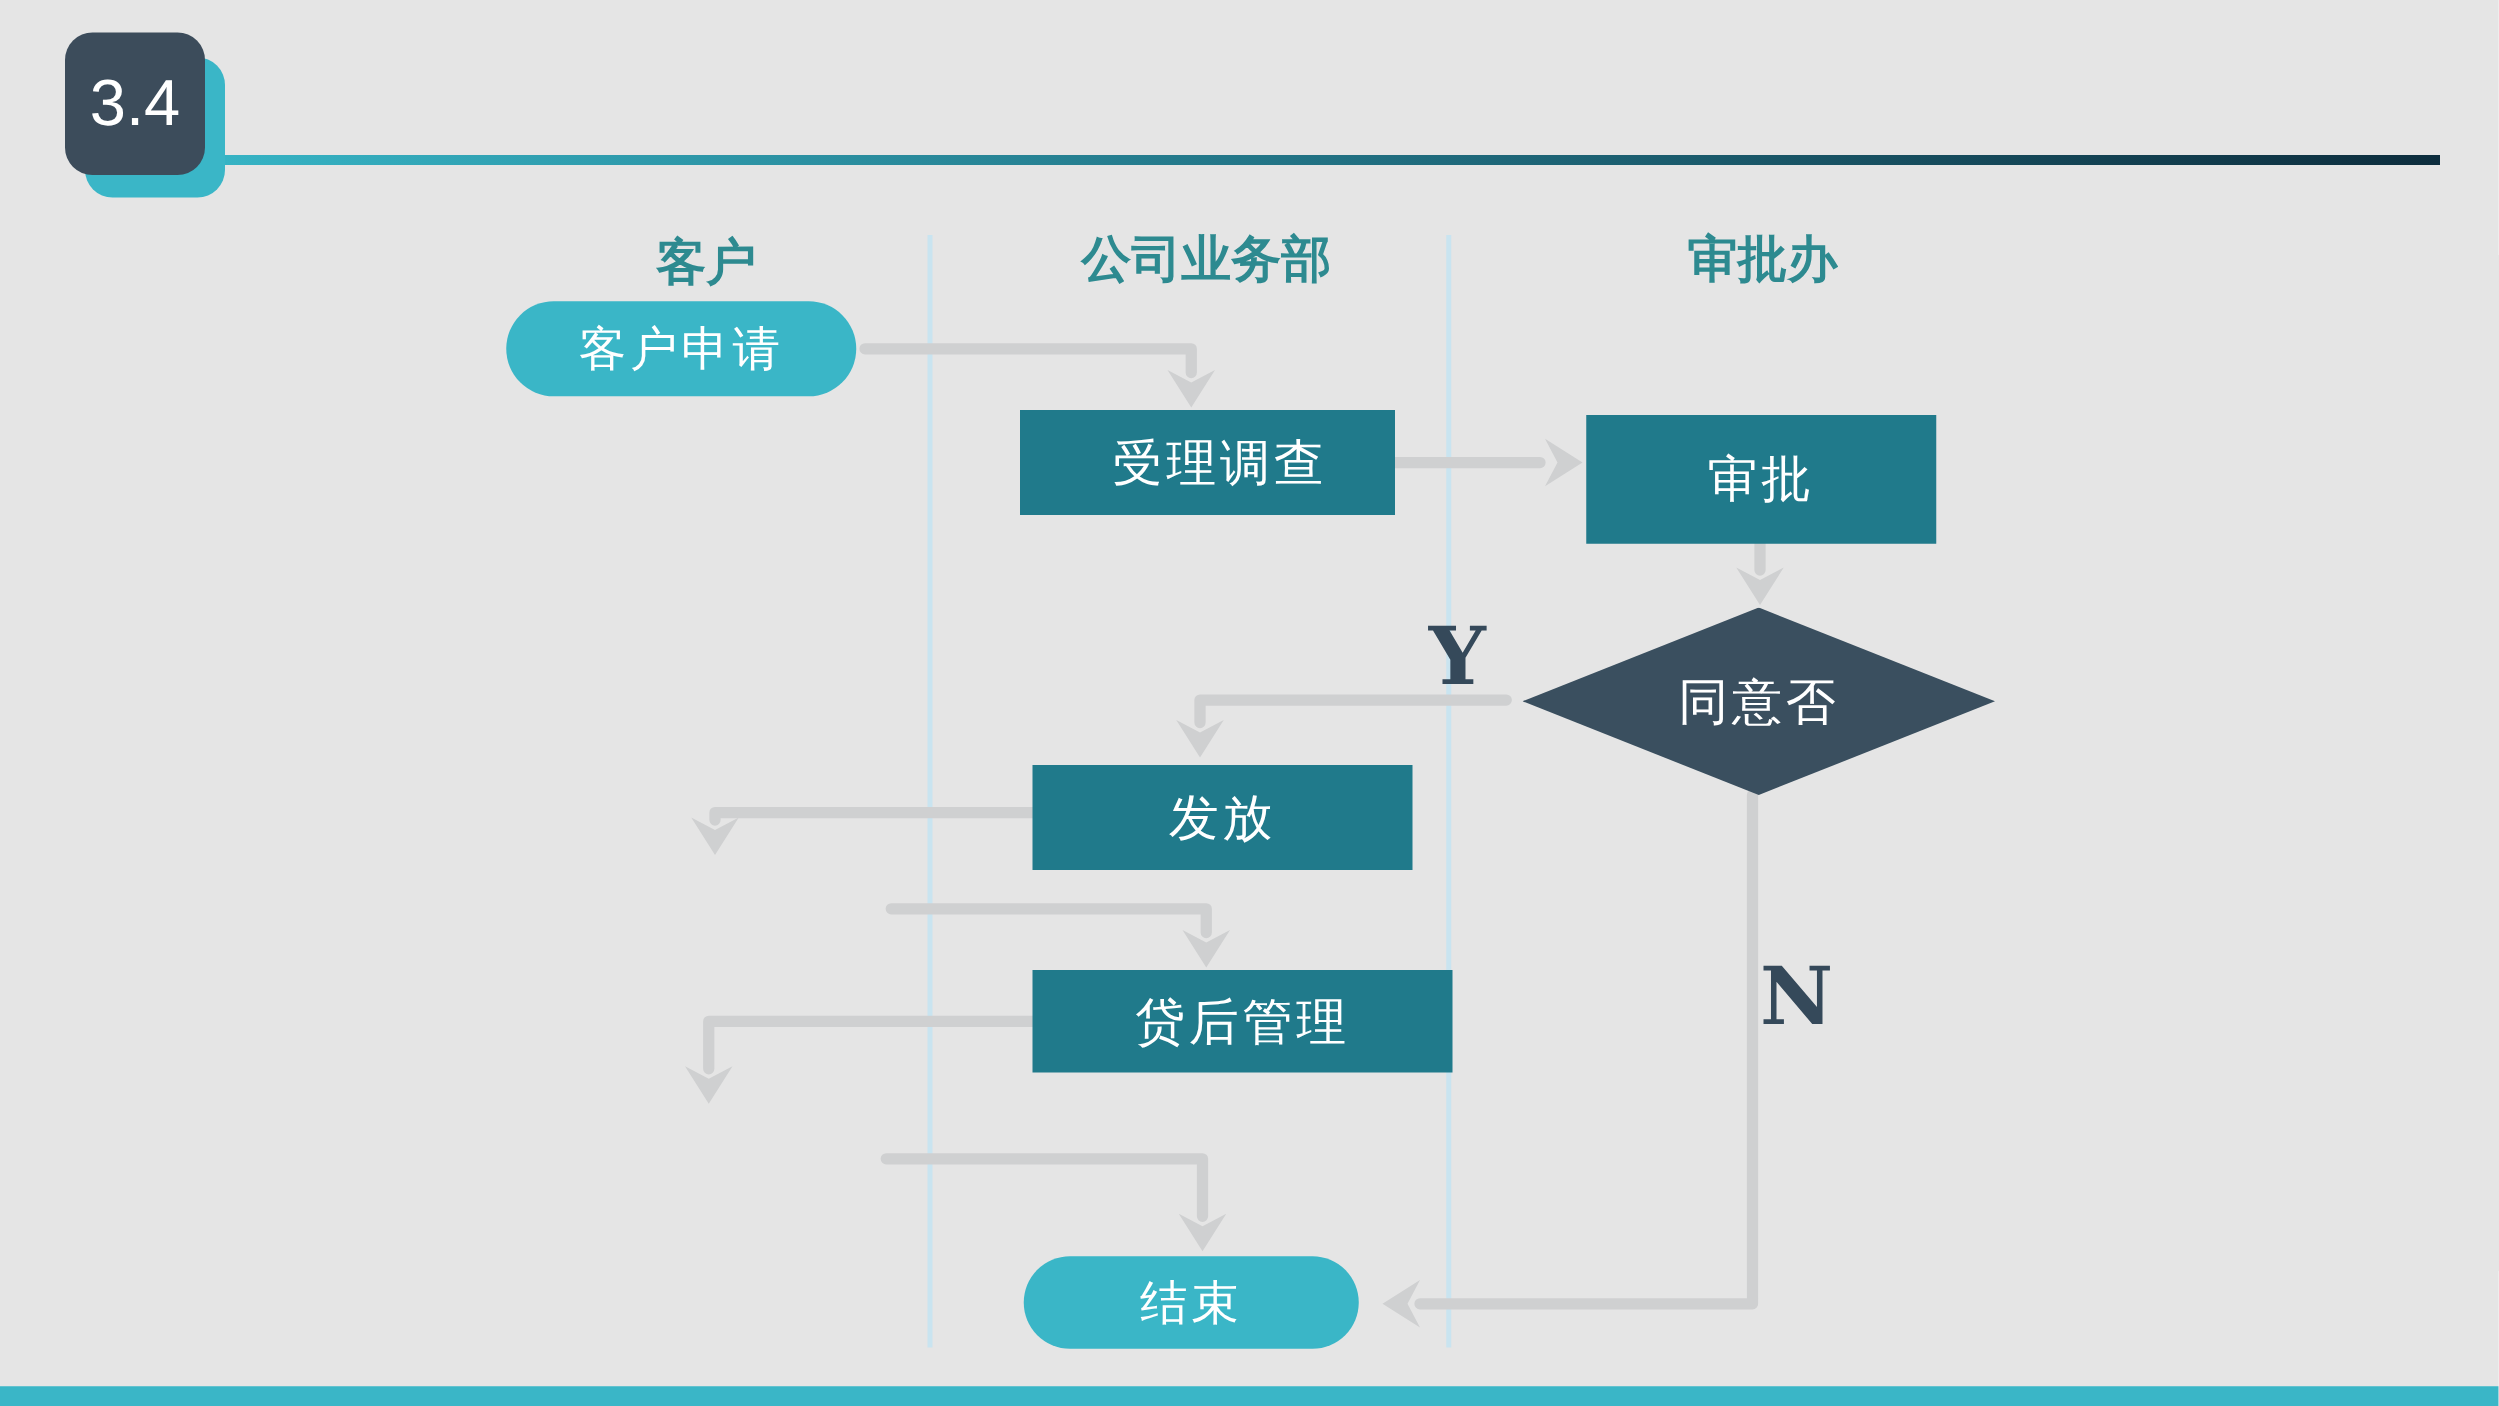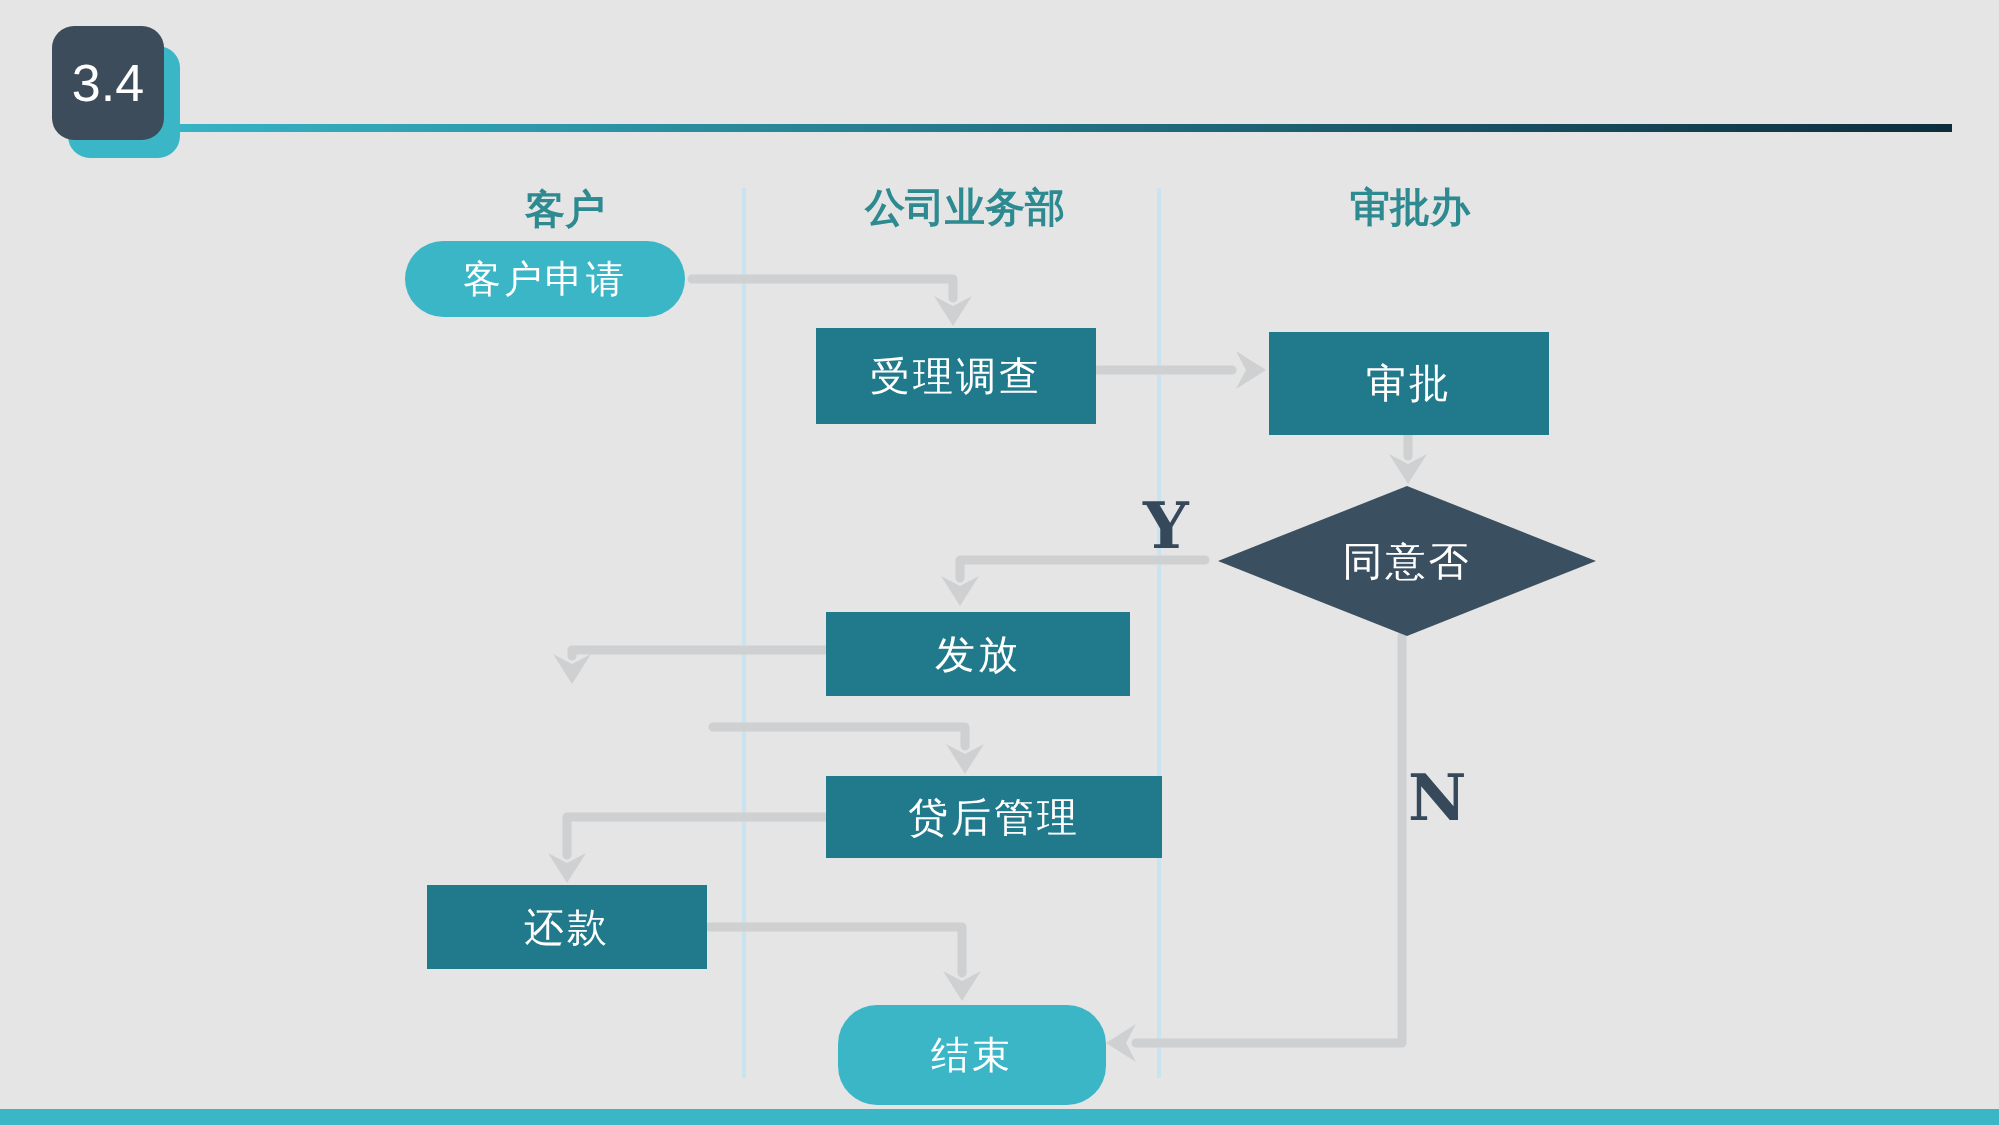--- a/index.html
+++ b/index.html
@@ -25,28 +25,28 @@
 
   
   .node{position:absolute;display:flex;align-items:center;justify-content:center;
         color:#fff;font-family:Liberation Sans, sans-serif;font-weight:500;
         font-size:40px;letter-spacing:3px;white-space:nowrap;z-index:4;}
   .pill{background:#3ab6c7;border-radius:39px;font-size:38px;}
   .rect{background:#207a8b;}
   .diamond{background:#3a4f5f;clip-path:polygon(50% 0,100% 50%,50% 100%,0 50%);}
 
   .n-start   {left:405px; top:241px; width:280px;height:76px;}
-  .n-invest  {left:816px; top:328px; width:280px;height:96px;}
+  .n-invest  {left:816px; top:328px; width:280px;height:84px;padding-left:20px;}
   .n-approve {left:1269px;top:332px; width:280px;height:103px;}
   .n-decide  {left:1218px;top:486px; width:378px;height:150px;}
   .n-issue   {left:826px; top:612px; width:304px;height:84px;}
   .n-use     {left:432px; top:686px; width:280px;height:85px;}
   .n-postloan{left:826px; top:776px; width:336px;height:82px;}
   .n-repay   {left:427px; top:885px; width:280px;height:84px;}
-  .n-end     {left:838px; top:1005px;width:268px;height:100px;}
+  .n-end     {left:819px; top:1005px;width:268px;height:74px;}
 
   
   .connectors{position:absolute;left:0;top:0;width:1999px;height:1125px;z-index:3;}
   .connectors path{stroke:#cfd0d1;stroke-width:9;fill:none;stroke-linecap:round;stroke-linejoin:round;}
   .connectors polygon{fill:#cfd0d1;stroke:none;}
 
   .edge-label{position:absolute;font-family:"DejaVu Serif","Liberation Serif",serif;
               font-weight:600;font-size:64px;color:#35495a;z-index:5;line-height:1;}
   .y-label{left:1143px;top:494px;}
   .n-label{left:1408px;top:766px;}
@@ -99,20 +99,19 @@
     <path d="M1402,636 V1043 H1136"></path>
     <polygon points="1136,1024 1106,1043 1136,1062 1126,1043"></polygon>
   </svg>
 
   <div class="node pill n-start">客户申请</div>
   <div class="node rect n-invest">受理调查</div>
   <div class="node rect n-approve">审批</div>
   <div class="node diamond n-decide">同意否</div>
   <div class="node rect n-issue">发放</div>
   <div class="node rect n-postloan">贷后管理</div>
-  <div class="node rect n-repay">还款</div>
   <div class="node pill n-end">结束</div>
 
   <div class="edge-label y-label">Y</div>
   <div class="edge-label n-label">N</div>
 
   <div class="bottom-bar"></div>
 </div>
 
 </body></html>

